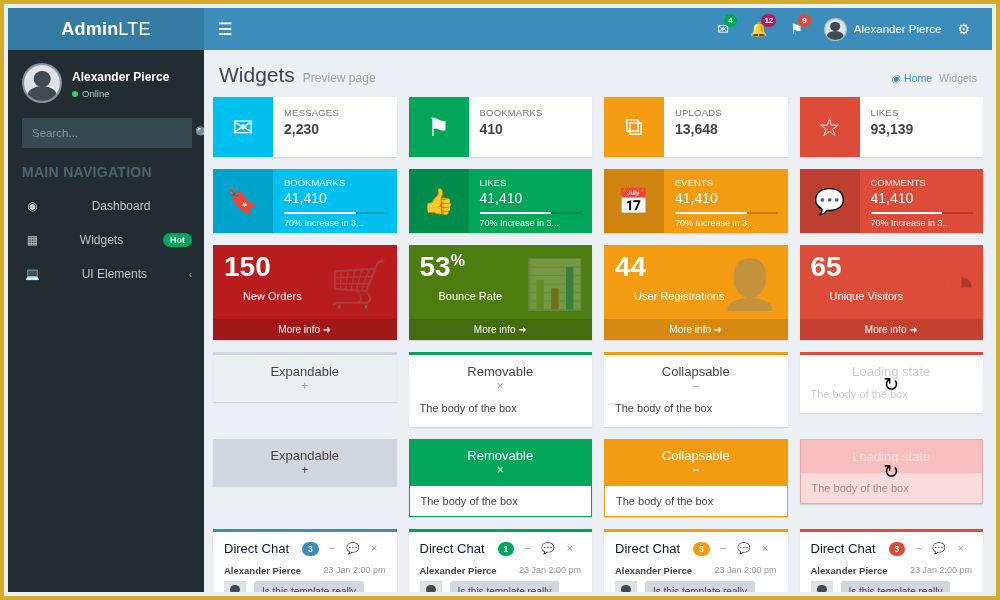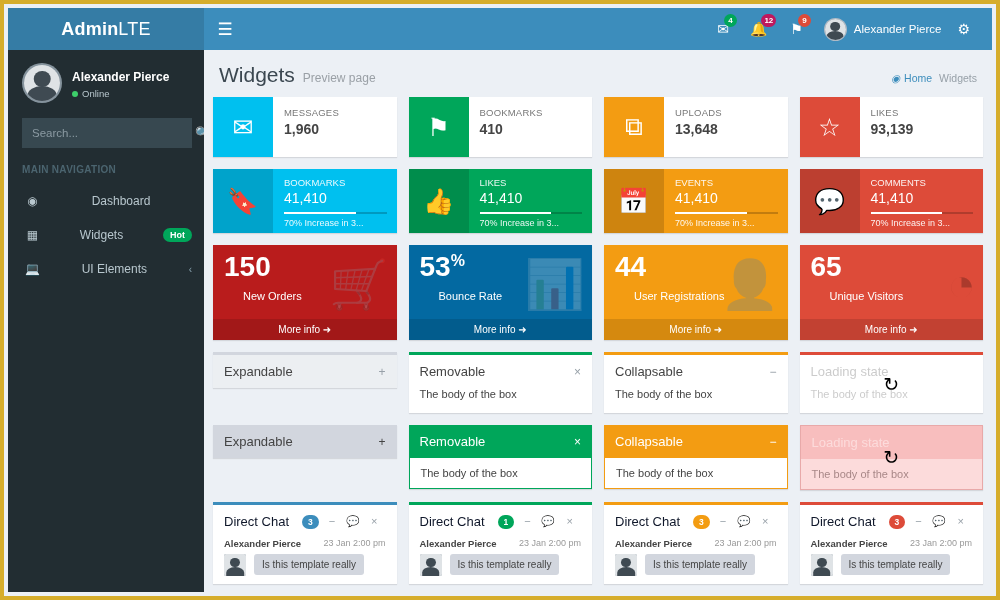--- a/index.html
+++ b/index.html
@@ -59,21 +59,21 @@
   .su-txt .st { color:#b8c7ce; font-size:9.5px; margin-top:3px; display:flex; align-items:center; gap:4px;}
   .dot { width:6px;height:6px;border-radius:50%;background:#3dce6a; display:inline-block;}
   .search { margin:2px 12px 0 14px; height:30px; background:#374850; border:1px solid #374850;
             display:flex; align-items:center; }
   .search input {
     flex:1; background:transparent; border:0; outline:none; color:#b9c3c8;
     font-size:11.5px; padding:0 9px; font-family:"Liberation Sans",sans-serif;
   }
   .search input::placeholder{color:#8b9aa2;}
   .search .sb { width:30px; text-align:center; color:#b9c3c8; font-size:12px; cursor:pointer;}
-  .nav-hdr { color:#4b646f; font-size:10px; font-weight:700; padding:16px 14px 9px; letter-spacing:.3px; }
+  .nav-hdr { color:#4b646f; font-size:14px; font-weight:700; padding:16px 14px 9px; letter-spacing:.3px; }
   .nav-it {
     display:flex; align-items:center; gap:10px; padding:10px 12px 10px 14px;
     color:#b8c7ce; font-size:12px; cursor:pointer; border-left:3px solid transparent;
   }
   .nav-it .ico { width:15px; text-align:center; font-size:12px; flex:none; }
   .nav-it .lbl { flex:1;text-align:center; }
   .hot { background:#00a65a; color:#fff; font-size:9px; font-weight:700;
          border-radius:9px; padding:2px 7px; }
   .chev { color:#8aa4b1; font-size:10px; }
   
@@ -107,21 +107,21 @@
   .sbox { height:95px; color:#fff; position:relative; overflow:hidden;
           box-shadow:0 1px 1px rgba(0,0,0,.1); }
   .sbox .n { font-size:28px; font-weight:700; padding:8px 0 0 11px; line-height:1; }
   .sbox .n sup { font-size:16px; font-weight:700; vertical-align:top; }
   .sbox .t { font-size:11px; padding:9px 0 0 11px;margin-left:19px; }
   .sbox .bgi { position:absolute; right:7px; top:16px; font-size:48px; opacity:.22; color:#000; line-height:1;}
   .sbox .ft { position:absolute; left:0; right:0; bottom:0; height:21px; background:rgba(0,0,0,.12);
               text-align:center; font-size:10px; line-height:21px; cursor:pointer; }
   
   .bx { background:#fff; box-shadow:0 1px 1px rgba(0,0,0,.1); border-top:3px solid #d2d6de; }
-  .bx-hd { display:flex; align-items:center; padding:9px 11px; }
+  .bx-hd { display:flex; align-items:center; padding:9px 11px;flex-direction:column; }
   .bx-hd .ti { font-size:13px; color:#444; flex:1; }
   .bx-hd .tools { display:flex; gap:10px; color:#97a0a8; font-size:12px; }
   .bx-hd .tools span { cursor:pointer; }
   .bx-bd { padding:0 11px 13px; font-size:11px; color:#444; }
   .bx.solid .bx-hd { color:#fff; }
   .bx.solid .bx-hd .ti, .bx.solid .bx-hd .tools { color:#fff; }
   .bx.solid { border-top:0; }
   .bx.solid .bx-bd { background:#fff; margin:0; border:1px solid #d2d6de; border-top:0;}
   .loading { position:relative; }
   .ovl { position:absolute; inset:0; background:rgba(255,255,255,.72);
@@ -230,21 +230,21 @@
     </div>
 
     <div class="grid">
 
       <div class="row">
         <div class="col">
             <div class="ibox">
           <div class="icn" style="background:#00c0ef">✉</div>
           <div class="bdy">
                 <div class="t">MESSAGES</div>
-            <div class="n">1,960</div>
+            <div class="n">2,230</div>
               </div>
         </div>
           </div>
         <div class="col">
             <div class="ibox">
           <div class="icn" style="background:#00a65a">⚑</div>
           <div class="bdy">
                 <div class="t">BOOKMARKS</div>
             <div class="n">410</div>
               </div>
@@ -328,21 +328,21 @@
       <div class="row">
         <div class="col">
             <div class="sbox" style="background:#b91c1c">
           <div class="n"><span>150</span><sup></sup></div>
           <div class="t">New Orders</div>
           <div class="bgi">🛒</div>
           <div class="ft"><span>More info</span> ➜</div>
         </div>
           </div>
         <div class="col">
-            <div class="sbox" style="background:#0369a1">
+            <div class="sbox" style="background:#4d7c0f">
           <div class="n"><span>53</span><sup>%</sup></div>
           <div class="t">Bounce Rate</div>
           <div class="bgi">📊</div>
           <div class="ft"><span>More info</span> ➜</div>
         </div>
           </div>
         <div class="col">
             <div class="sbox" style="background:#f39c12">
           <div class="n"><span>44</span><sup></sup></div>
           <div class="t">User Registrations</div>

